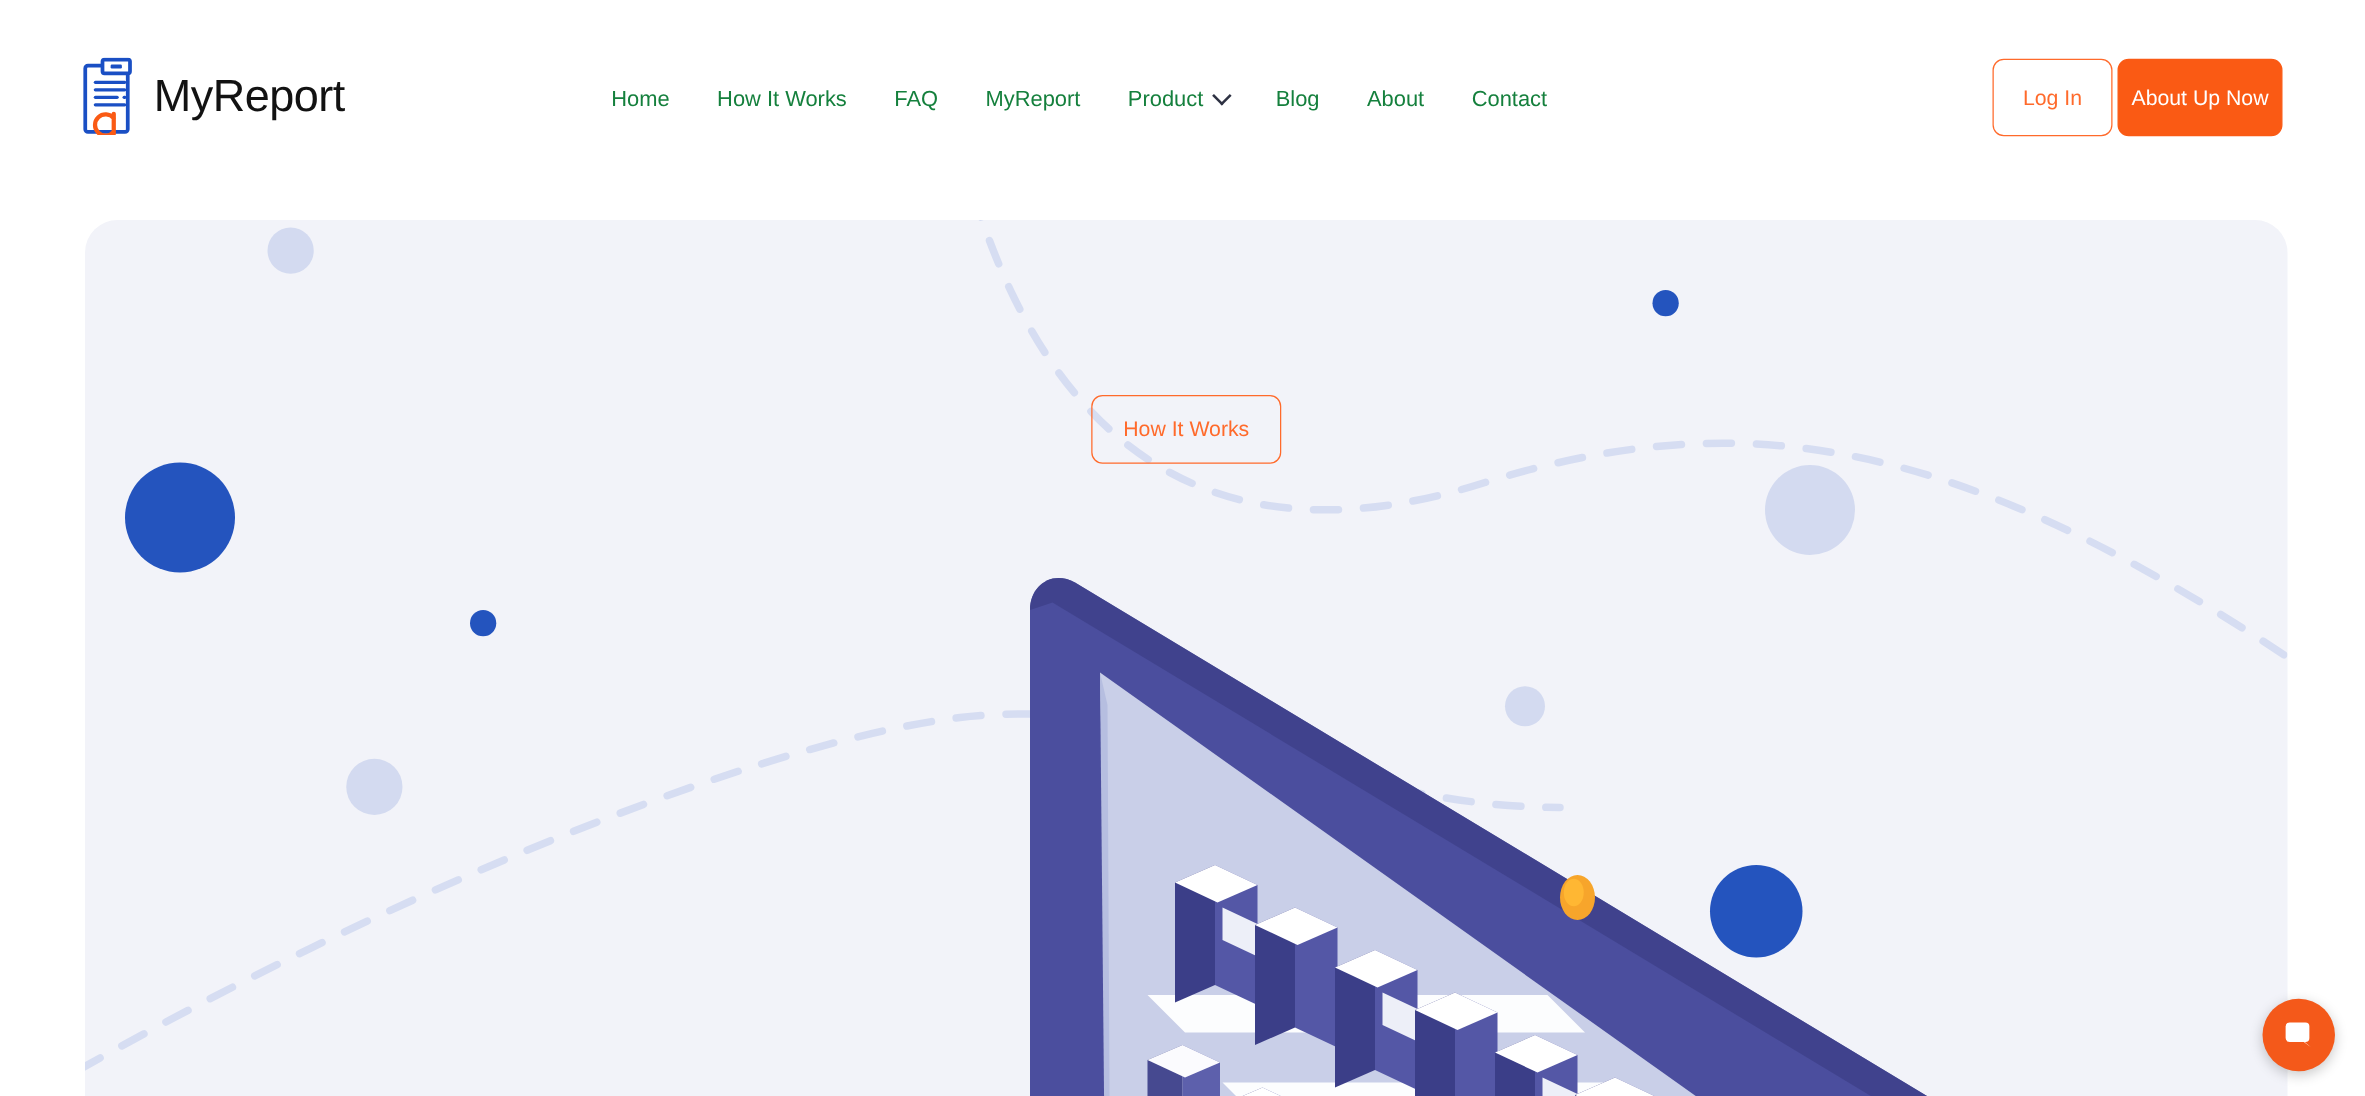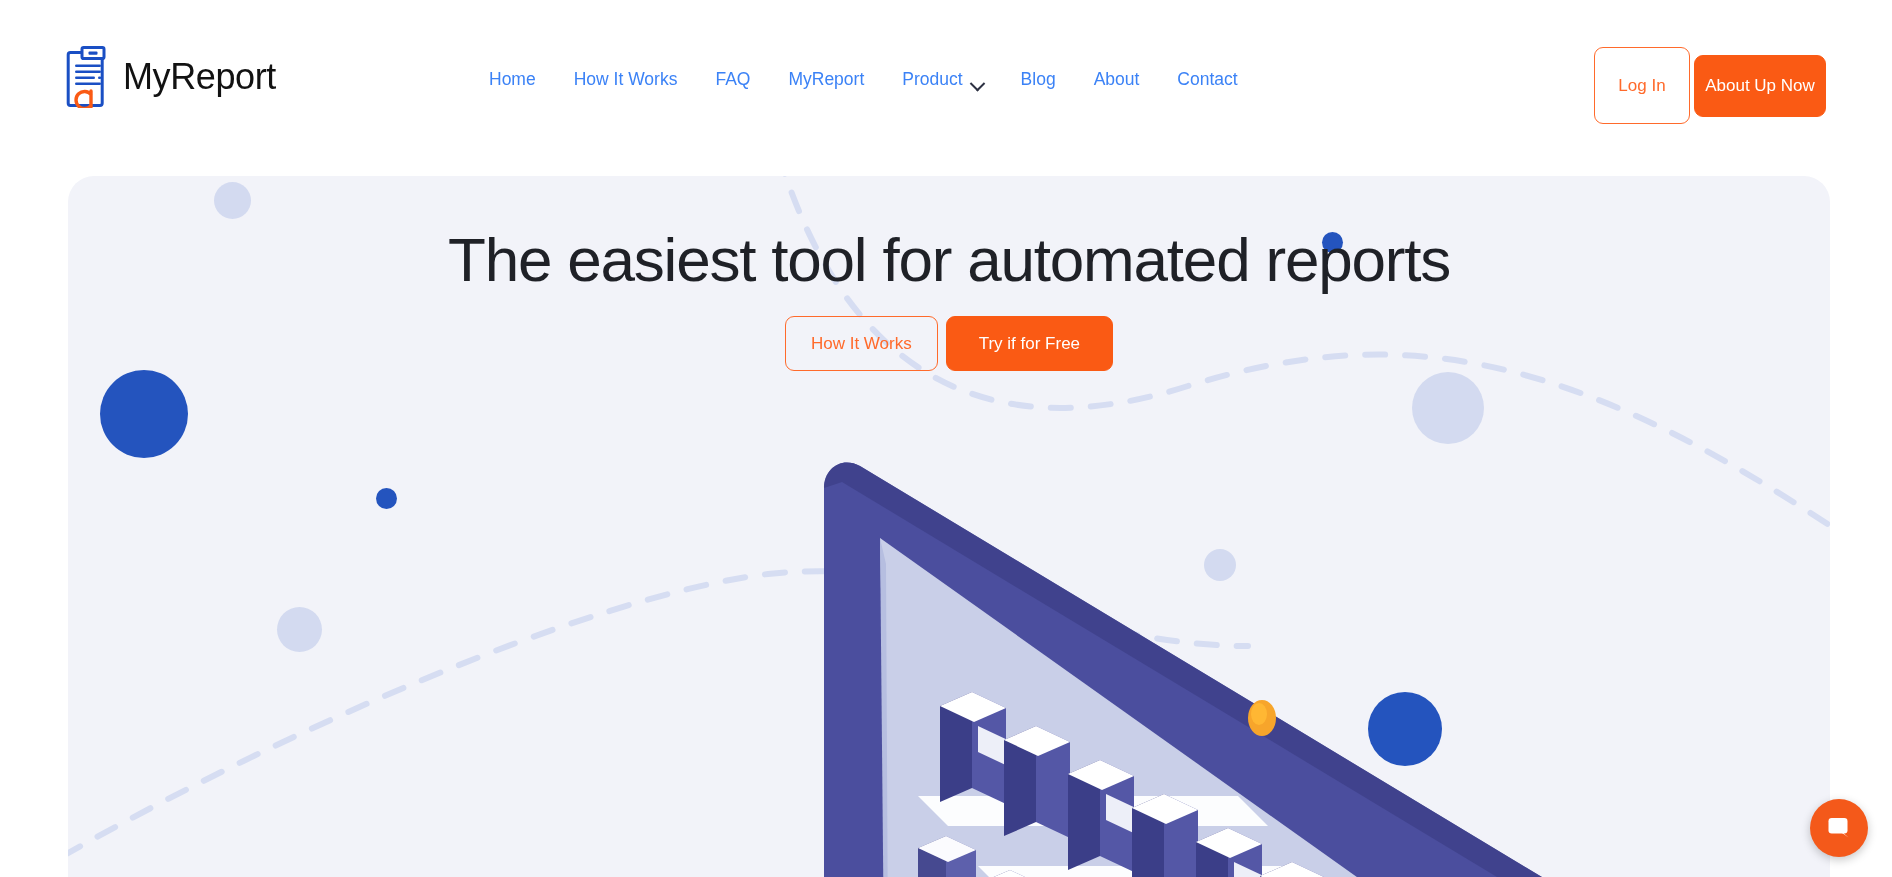--- a/index.html
+++ b/index.html
@@ -54,27 +54,27 @@
     position: absolute;
     left: 470px;
     top: 62px;
     display: flex;
     align-items: center;
     gap: 0px;
   }
   .nav-item {
     position: relative;
     font-size: 17.5px;
-    color: #3b82f6;
+    color: #15803d;
     text-decoration: none;
     padding: 4px 19px;
     white-space: nowrap;
     line-height: 26px;
     display: flex;
-    align-items: flex-end;
+    align-items: center;
     gap: 9px;
     cursor: pointer;
   }
   .chev {
     display: inline-block;
     width: 11px; height: 11px;
     border-right: 2px solid #2d3142;
     border-bottom: 2px solid #2d3142;
     transform: rotate(45deg) translate(-2px,-2px);
   }
@@ -92,21 +92,21 @@
     font-size: 17px;
     border-radius: 9px;
     cursor: pointer;
     white-space: nowrap;
     display: flex;
     align-items: center;
     justify-content: center;
     line-height: 1;
   }
   .btn-login {
-    width: 96px; height: 77px;
+    width: 96px; height: 62px;
     background: #ffffff;
     border: 1.6px solid #FF6A2B;
     color: #FF6A2B;
   }
   .btn-signup {
     width: 132px; height: 62px;
     background: #FA5A14;
     border: 1.6px solid #FA5A14;
     color: #ffffff;
   }
@@ -271,25 +271,23 @@
       <div class="dot" style="left:146px; top:6px; width:37px; height:37px; background:#D3DAF0;"></div>
       <div class="dot" style="left:32px; top:194px; width:88px; height:88px; background:#2454BE;"></div>
       <div class="dot" style="left:308px; top:312px; width:21px; height:21px; background:#2454BE;"></div>
       <div class="dot" style="left:209px; top:431px; width:45px; height:45px; background:#D3DAF0;"></div>
       <div class="dot" style="left:1254px; top:56px; width:21px; height:21px; background:#2454BE;"></div>
       <div class="dot" style="left:1344px; top:196px; width:72px; height:72px; background:#D3DAF0;"></div>
       <div class="dot" style="left:1136px; top:373px; width:32px; height:32px; background:#D3DAF0;"></div>
       <div class="dot" style="left:1300px; top:516px; width:74px; height:74px; background:#2454BE;"></div>
     </div>
 
-    <h1 class="hero-title">The easiest tool for automated reports</h1>
 
     <div class="cta-row">
       <button class="cta cta-outline">How It Works</button>
-      <button class="cta cta-solid">Try if for Free</button>
     </div>
 
     <div class="illustration">
       <svg viewBox="0 0 980 560" width="980" height="560" aria-hidden="true">
         <defs>
           <clipPath id="screenClip">
             <path d="M 118 120 L 690 560 L 120 560 Z"></path>
           </clipPath>
         </defs>
 

